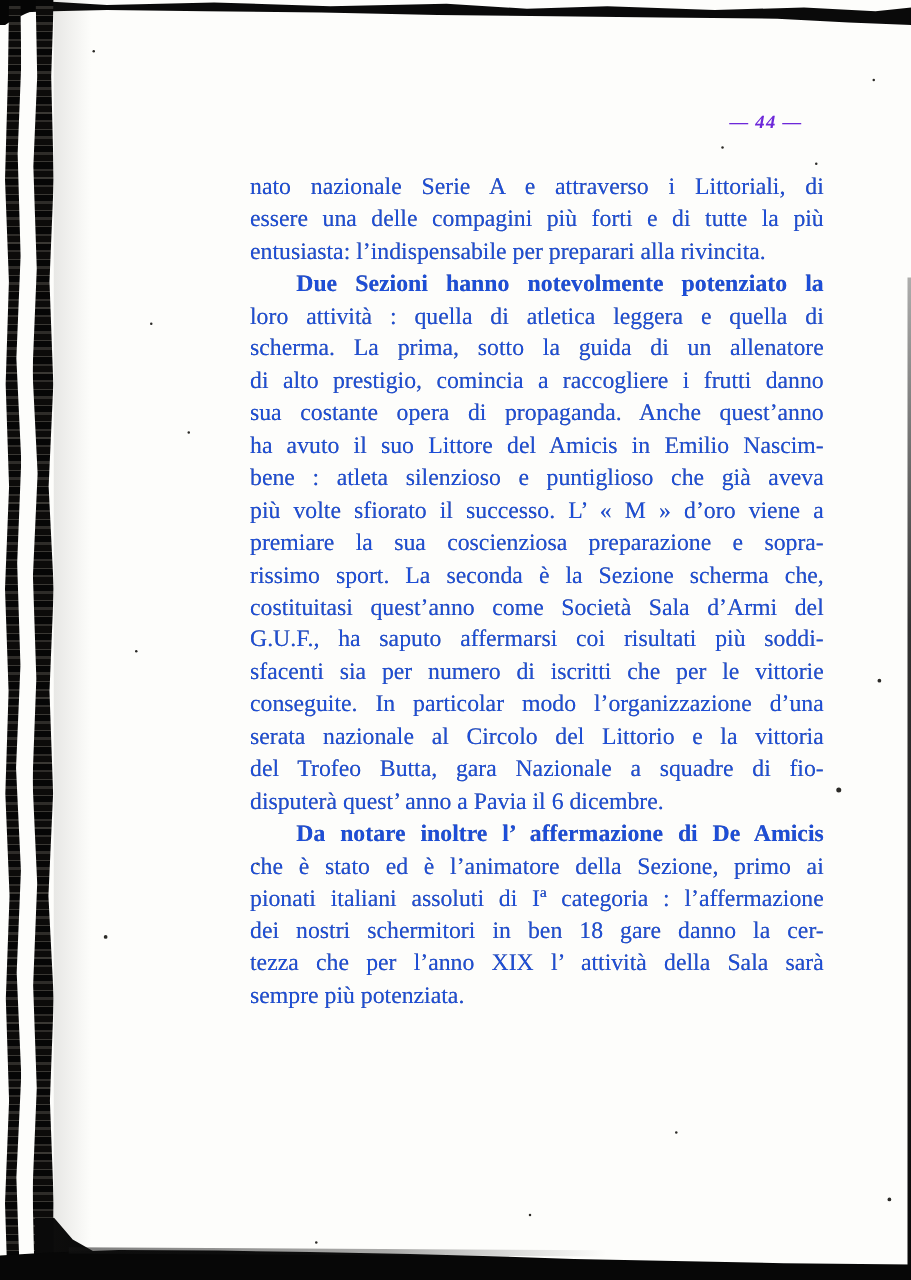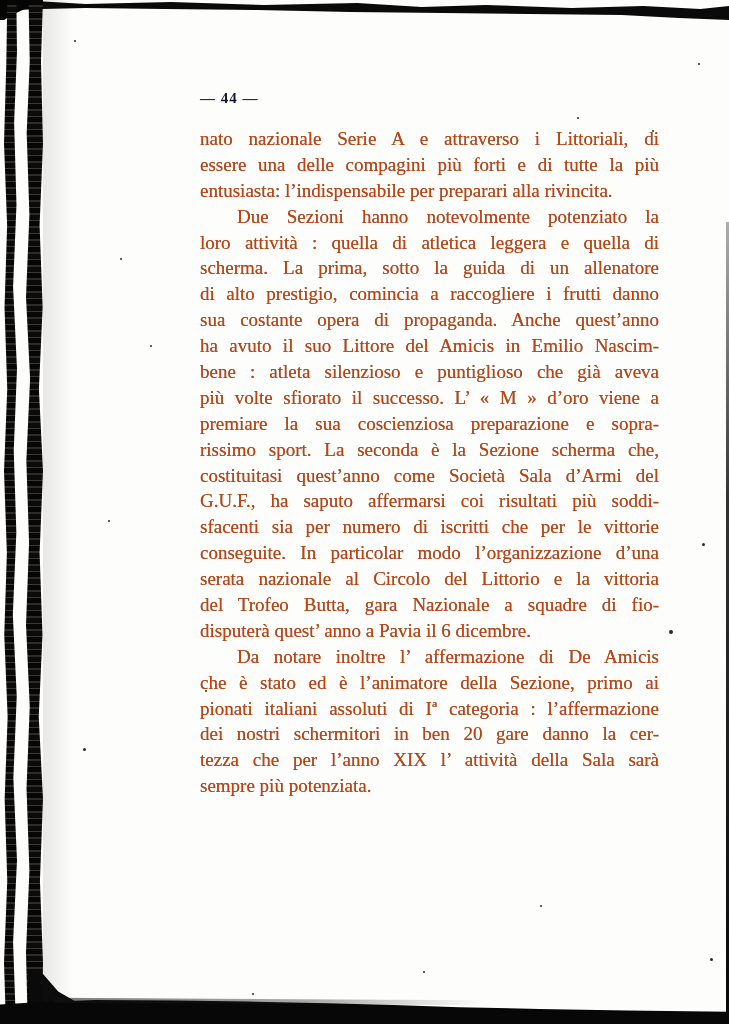--- a/index.html
+++ b/index.html
@@ -74,40 +74,41 @@
   }
 
   .speck {
     position: absolute; background: #2b2a27; border-radius: 50%;
     width: 2px; height: 2px;
   }
 
   
   .page-number {
     position: absolute; top: 90px; left: 200px; width: 442px;
-    text-align: left;
+    text-align: right;
     font-size: 15px; font-weight: 700; letter-spacing: 1px;
-    color: #0f172a;
+    color: #6d28d9;
+    font-style: italic;
   }
   .text-block {
-    position: absolute; top: 126px; left: 200px; width: 459px;
+    position: absolute; top: 137px; left: 200px; width: 459px;
     font-size: 19px; line-height: 25.9px;
-    color: #c2410c;
+    color: #1d4ed8;
     text-shadow: 0 0 0.4px rgba(30,28,25,0.55);
   }
   .paragraph { margin: 0; }
   .line {
     text-align: justify;
     text-align-last: justify;
     height: 25.9px;
     overflow: hidden;
     white-space: nowrap;
   }
   .line.last { text-align-last: left; white-space: normal; }
-  .paragraph.indent .line.first { text-indent: 37px; }
+  .paragraph.indent .line.first { text-indent: 37px; font-weight: bold; }
 </style>
 </head>
 <body>
 
 <div class="page">
 
   <div class="top-edge"></div>
   <div class="corner-blob"></div>
   <div class="stripe stripe-a"></div>
   <div class="stripe stripe-b"></div>
@@ -156,19 +157,19 @@
         <div class="line">sfacenti sia per numero di iscritti che per le vittorie</div>
         <div class="line">conseguite. In particolar modo l’organizzazione d’una</div>
         <div class="line">serata nazionale al Circolo del Littorio e la vittoria</div>
         <div class="line">del Trofeo Butta, gara Nazionale a squadre di fio-</div>
         <div class="line last">disputerà quest’ anno a Pavia il 6 dicembre.</div>
       </div>
       <div class="paragraph indent">
         <div class="line first">Da notare inoltre l’ affermazione di De Amicis</div>
         <div class="line">che è stato ed è l’animatore della Sezione, primo ai</div>
         <div class="line">pionati italiani assoluti di Iª categoria : l’affermazione</div>
-        <div class="line">dei nostri schermitori in ben 20 gare danno la cer-</div>
+        <div class="line">dei nostri schermitori in ben 18 gare danno la cer-</div>
         <div class="line">tezza che per l’anno XIX l’ attività della Sala sarà</div>
         <div class="line last">sempre più potenziata.</div>
       </div>
     </div>
 
 </div>
 
 </body></html>

